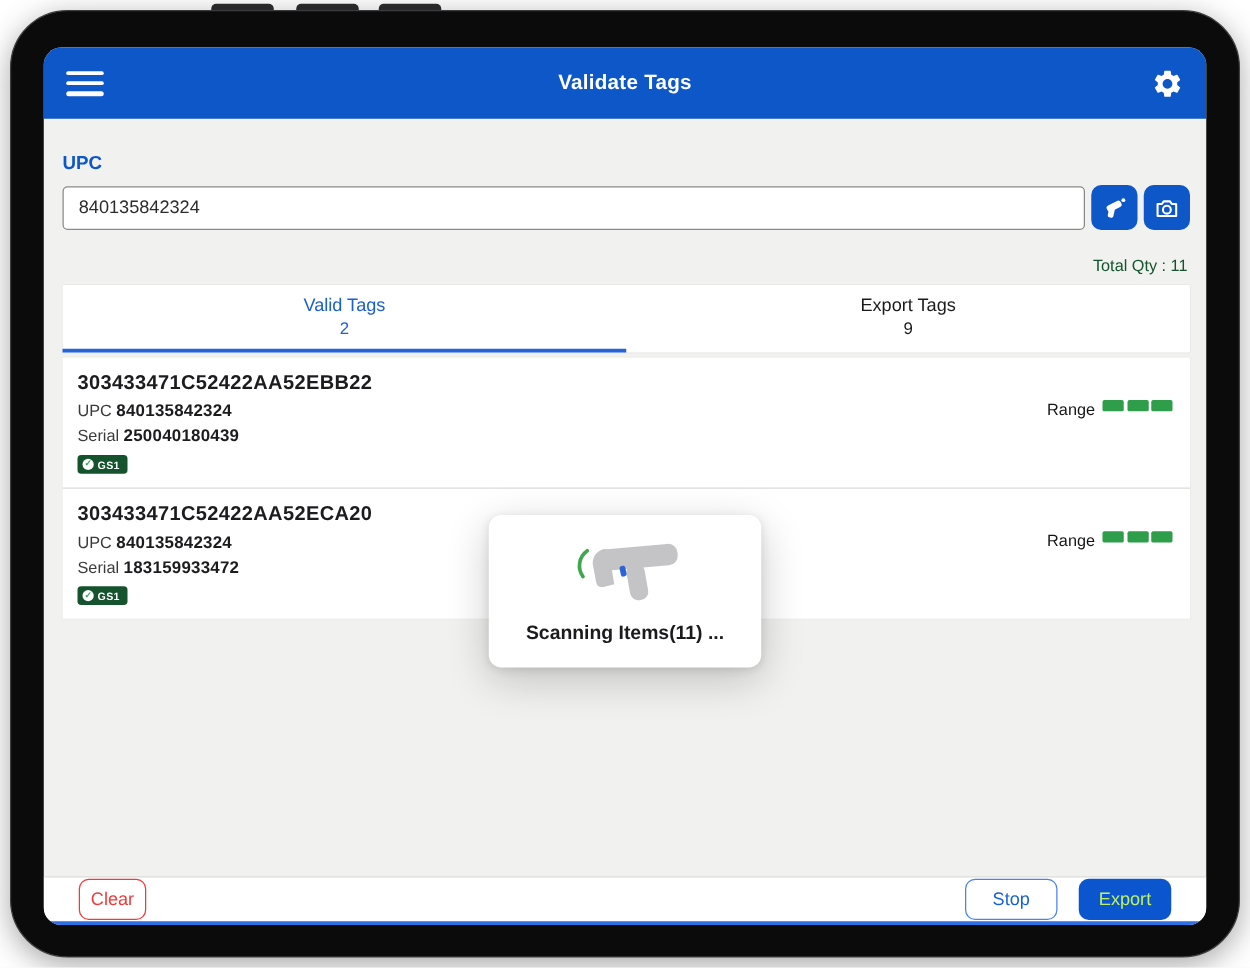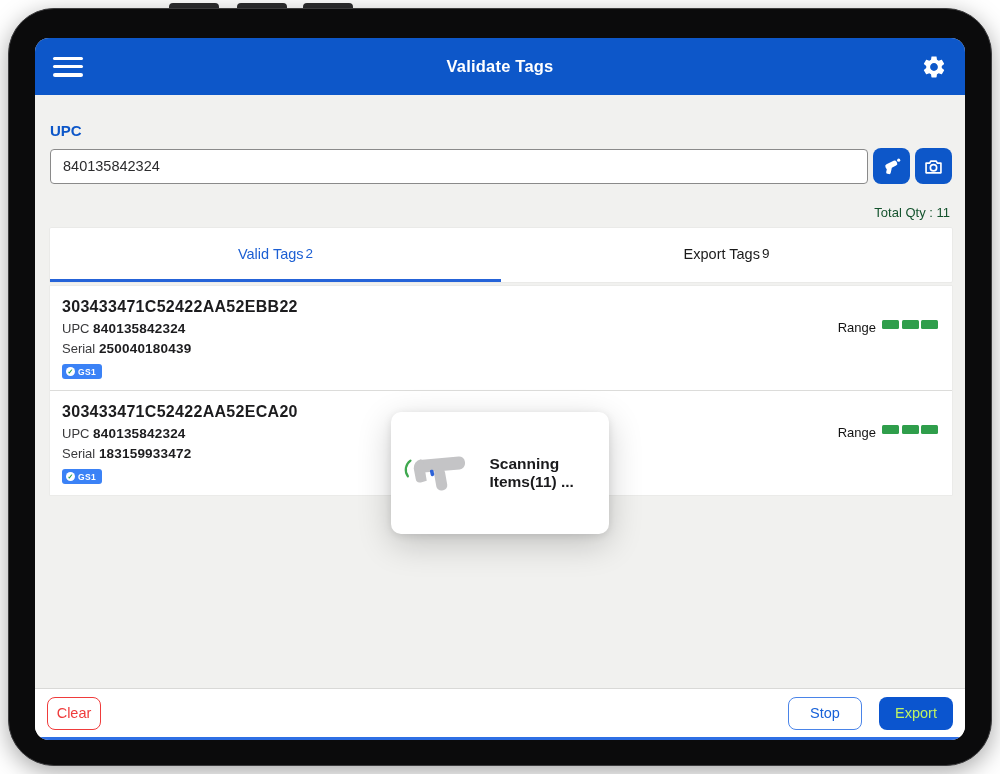--- a/index.html
+++ b/index.html
@@ -34,54 +34,54 @@
   .upc-input { flex:1 1 auto; height:35px; border:1.5px solid #8a8a8a; border-radius:4px;
                background:#fff; font-size:14.5px; color:#2c2c2e; padding:0 12px;
                font-family:"Liberation Sans", sans-serif; outline:none; }
   .sq-btn { width:37px; height:36px; border:none; border-radius:8px; background:#0d57c9;
             margin-left:5px; display:flex; align-items:center; justify-content:center; cursor:pointer; }
   .total-qty { margin-top:21px; text-align:right; font-size:13px; color:#14532d; font-weight:500; padding-right:2px; }
 
   
   .tabbar { margin-top:8px; background:#fff; height:54px; display:flex; border-radius:1px;
             box-shadow:0 0 0 .5px #e3e3e1; }
-  .tab { flex:1 1 50%; display:flex; flex-direction:row; align-items:center; justify-content:center;
+  .tab { flex:1 1 50%; display:flex; flex-direction:column; align-items:center; justify-content:center;
          gap:2px; cursor:pointer; border-bottom:3px solid transparent; }
   .tab .t-label { font-size:14.5px; color:#1a1a1a; }
   .tab .t-count { font-size:13.5px; color:#1a1a1a; }
   .tab.active { border-bottom-color:#2563d8; }
   .tab.active .t-label, .tab.active .t-count { color:#1c5fd3; }
 
   
   .list { margin-top:4px; background:#fff; box-shadow:0 0 0 .5px #e6e6e4; }
   .list-item { padding:12px 14px 11px 12px; position:relative; }
   .list-item + .list-item { border-top:1px solid #dcdcda; }
   .item-tag { font-size:16px; font-weight:bold; color:#1c1c1e; letter-spacing:.3px; }
   .item-line { margin-top:5px; font-size:13px; color:#3a3a3c; }
   .item-line b { color:#1c1c1e; font-size:13.5px; letter-spacing:.2px; }
   .gs1-badge { display:inline-flex; align-items:center; gap:3px; margin-top:8px;
-               background:#3b82f6; border-radius:3px; padding:2.5px 6px 2.5px 4px; }
+               background:#14532d; border-radius:3px; padding:2.5px 6px 2.5px 4px; }
   .badge-check { width:9px; height:9px; background:#fff; color:#2aa14c; border-radius:50%;
                  font-size:7px; line-height:9px; text-align:center; font-weight:bold; }
   .gs1-badge .badge-txt { color:#fff; font-size:8.5px; font-weight:bold; letter-spacing:.3px; }
   .range-wrap { position:absolute; right:14px; top:34px; display:flex; align-items:flex-start; gap:6px; }
   .range-label { font-size:13px; color:#141414; }
   .bars { display:flex; gap:2.5px; }
   .bars span { width:17px; height:9px; background:#2f9e4b; border-radius:1.5px; }
 
   
   .modal { position:absolute; left:50%; transform:translateX(-50%); top:317px;
            width:218px; height:122px; background:#fff; border-radius:10px;
            box-shadow:0 10px 34px rgba(0,0,0,.20), 0 2px 8px rgba(0,0,0,.10);
-           display:flex; flex-direction:row; align-items:center; justify-content:center; gap:14px; }
+           display:flex; flex-direction:column; align-items:center; justify-content:center; gap:14px; }
   .modal-msg { font-size:15.5px; font-weight:bold; color:#1b1b1d; }
 
   
-  .footer { flex:0 0 auto; height:49px; background:#fff; border-top:1px solid #d9d9d7;
-            display:flex; align-items:center; padding:0 12px; }
+  .footer { flex:0 0 auto; height:36px; background:#fff; border-top:1px solid #d9d9d7;
+            display:flex; align-items:center; padding:0 28px; }
   .btn { height:33px; border-radius:8px; font-size:14.5px; cursor:pointer;
          font-family:"Liberation Sans", sans-serif; background:#fff; }
   .btn-clear { width:54px; border:1.5px solid #ef3b3b; color:#ef3b3b; }
   .btn-stop  { width:74px; border:1.5px solid #4a84e8; color:#1761d8; margin-left:auto; }
   .btn-export{ width:74px; border:none; background:#0b55cf; color:#bef264; margin-left:17px; font-weight:500; }
   .bottom-line { flex:0 0 auto; height:3px; background:#2f6fe4; }
 </style>
 </head>
 <body>
 

